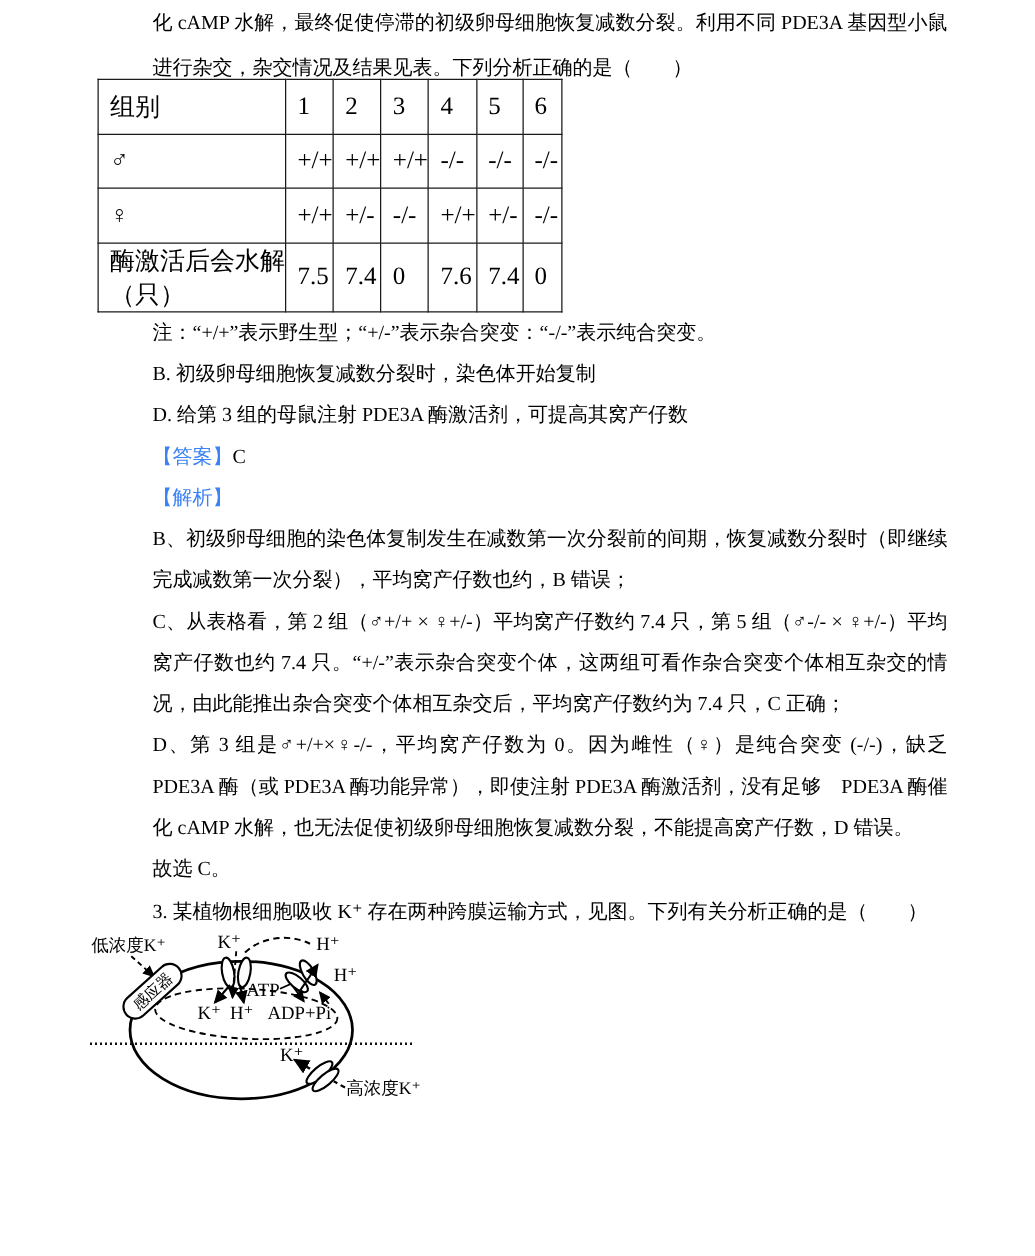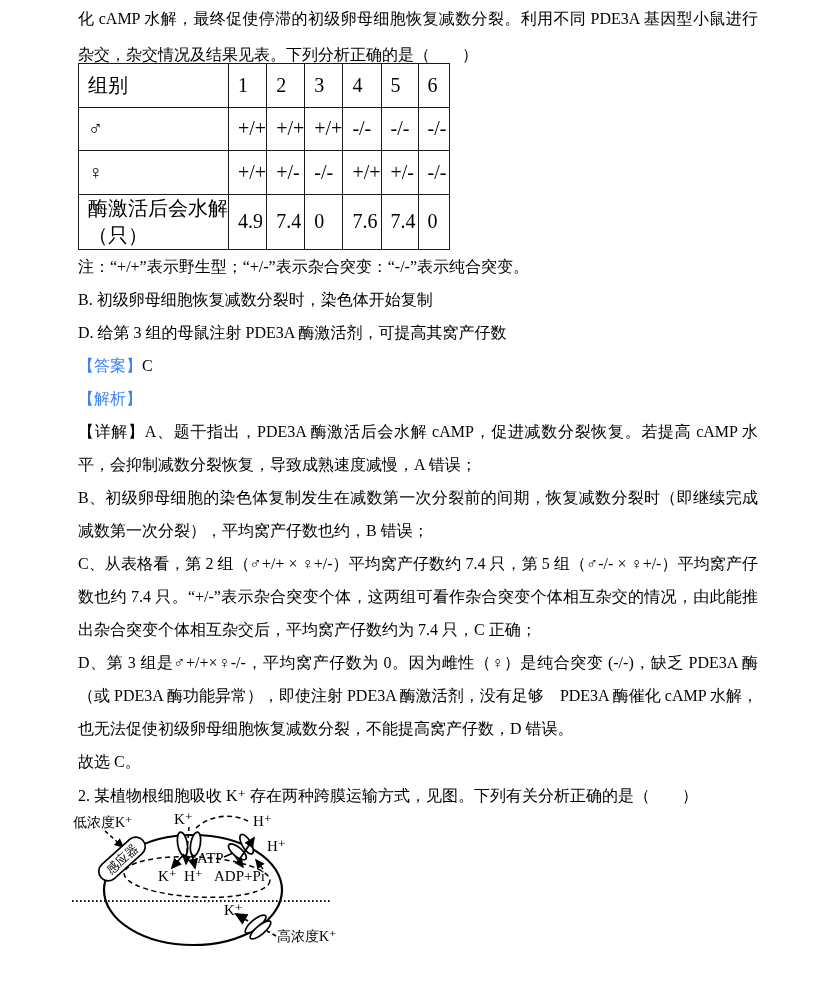--- a/index.html
+++ b/index.html
@@ -2,21 +2,21 @@
 <html><head>
 <meta charset="utf-8">
 <style>
   html,body{margin:0;padding:0;}
   body{
     width:828px;height:1005px;overflow:hidden;background:#ffffff;color:#000;
     font-family:"Liberation Serif","DejaVu Serif",serif;font-size:16px;
   }
   .content{padding:0 70px 0 78px;width:680px;}
   p{margin:0;}
-  .para{line-height:33px;text-align:justify;}
+  .para{line-height:33px;text-align:justify;margin-left:44px;}
   .intro{line-height:36px;padding-top:1px;}
   .q9{line-height:36px;}
   table.geno{border-collapse:collapse;margin:-10px 0 0 0;table-layout:fixed;}
   table.geno td{
     border:1.4px solid #1a1a1a;height:42.6px;padding:0 0 0 9px;
     font-size:20px;vertical-align:middle;text-align:left;overflow:hidden;
   }
   .blue{color:#3b82f6;}
   .diagram-wrap{margin:-2px 0 0 -6px;}
   svg text{font-family:"Liberation Serif","DejaVu Serif",serif;fill:#000;}
@@ -61,44 +61,43 @@
       <td>♀</td>
       <td>+/+</td>
       <td>+/-</td>
       <td>-/-</td>
       <td>+/+</td>
       <td>+/-</td>
       <td>-/-</td>
     </tr>
     <tr>
       <td>酶激活后会水解（只）</td>
-      <td>4.9</td>
+      <td>7.5</td>
       <td>7.4</td>
       <td>0</td>
       <td>7.6</td>
       <td>7.4</td>
       <td>0</td>
     </tr>
   </tbody>
     </table>
 
   <p class="para">注：“+/+”表示野生型；“+/-”表示杂合突变：“-/-”表示纯合突变。</p>
   <p class="para">B. 初级卵母细胞恢复减数分裂时，染色体开始复制</p>
   <p class="para">D. 给第 3 组的母鼠注射 PDE3A 酶激活剂，可提高其窝产仔数</p>
 
   <p class="para"><span class="blue">【答案】</span><span>C</span></p>
   <p class="para"><span class="blue">【解析】</span></p>
 
-  <p class="para">【详解】A、题干指出，PDE3A 酶激活后会水解 cAMP，促进减数分裂恢复。若提高 cAMP 水平，会抑制减数分裂恢复，导致成熟速度减慢，A 错误；</p>
   <p class="para">B、初级卵母细胞的染色体复制发生在减数第一次分裂前的间期，恢复减数分裂时（即继续完成减数第一次分裂），平均窝产仔数也约，B 错误；</p>
   <p class="para">C、从表格看，第 2 组（♂+/+ × ♀+/-）平均窝产仔数约 7.4 只，第 5 组（♂-/- × ♀+/-）平均窝产仔数也约 7.4 只。“+/-”表示杂合突变个体，这两组可看作杂合突变个体相互杂交的情况，由此能推出杂合突变个体相互杂交后，平均窝产仔数约为 7.4 只，C 正确；</p>
   <p class="para">D、第 3 组是♂+/+×♀-/-，平均窝产仔数为 0。因为雌性（♀）是纯合突变 (-/-)，缺乏 PDE3A 酶（或 PDE3A 酶功能异常），即使注射 PDE3A 酶激活剂，没有足够　PDE3A 酶催化 cAMP 水解，也无法促使初级卵母细胞恢复减数分裂，不能提高窝产仔数，D 错误。</p>
   <p class="para">故选 C。</p>
 
-  <p class="para q9">2. 某植物根细胞吸收 K⁺ 存在两种跨膜运输方式，见图。下列有关分析正确的是（　　）</p>
+  <p class="para q9">3. 某植物根细胞吸收 K⁺ 存在两种跨膜运输方式，见图。下列有关分析正确的是（　　）</p>
 
   <div class="diagram-wrap">
     <svg width="272" height="140" viewBox="0 0 272 140">
       <defs>
         <marker id="ah" markerWidth="8" markerHeight="8" refX="5.5" refY="3" orient="auto">
           <path d="M0,0 L6.5,3 L0,6 Z" fill="#000"></path>
         </marker>
       </defs>
 
       <ellipse cx="121" cy="78" rx="89" ry="55" fill="none" stroke="#000" stroke-width="2.2"></ellipse>

